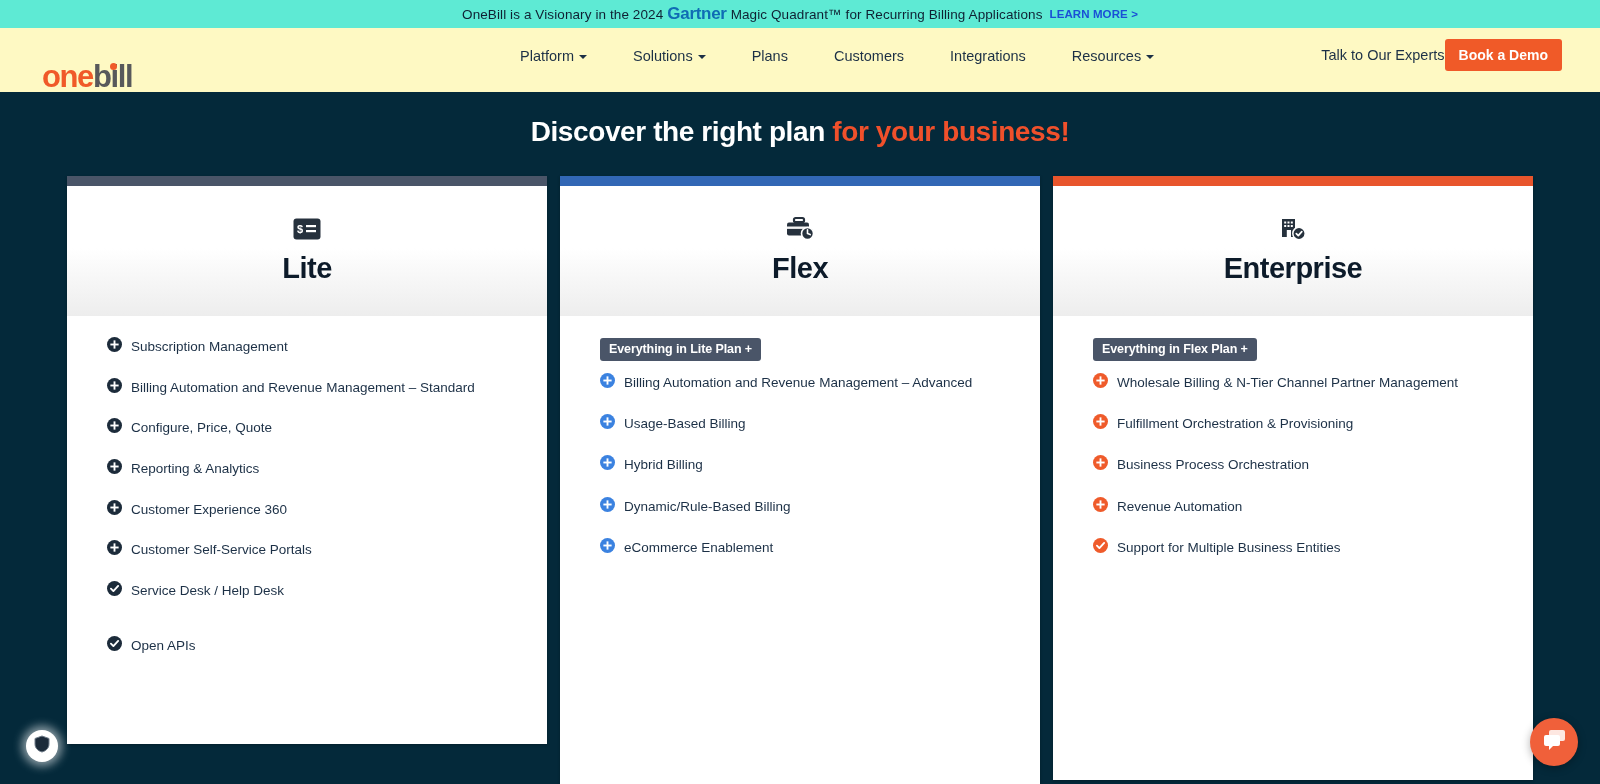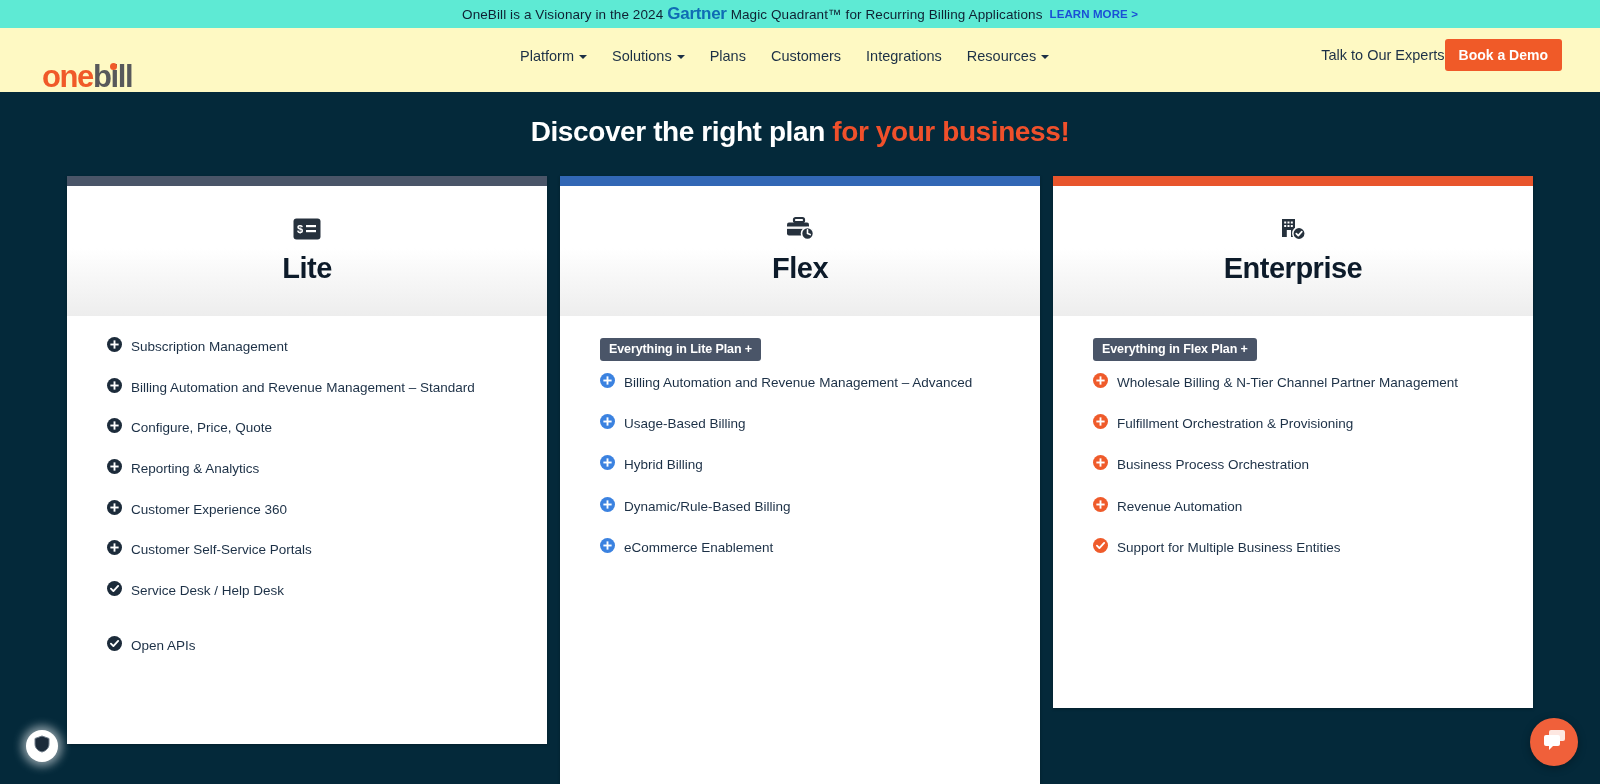--- a/index.html
+++ b/index.html
@@ -35,21 +35,21 @@
     letter-spacing:-1.4px; line-height:1; position:relative;
   }
   .logo .one { color:#f05a28; }
   .logo .bill { color:#58595b; }
   .logo .dot {
     position:absolute; width:7px; height:7px; border-radius:50%;
     background:#f05a28; top:2px; left:68px;
   }
   .nav-center {
     position:absolute; left:520px; top:0; height:56px;
-    display:flex; align-items:center; gap:25px;
+    display:flex; align-items:center; gap:46px;
   }
   .nav-item {
     font-size:14.5px; color:#1c3046; font-weight:400;
     display:flex; align-items:center; gap:5px; cursor:pointer;
     white-space:nowrap;
   }
   .caret {
     width:0; height:0; border-left:4px solid transparent;
     border-right:4px solid transparent; border-top:4.5px solid #1c3046;
     margin-top:2px;
@@ -81,21 +81,21 @@
     position:absolute; top:176px; left:0; width:1600px;
     display:flex; justify-content:center; gap:13px;
   }
   .card {
     width:480px; background:#fff;
     display:flex; flex-direction:column;
     box-shadow:0 1px 3px rgba(0,0,0,.25);
   }
   .card-lite      { height:568px; }
   .card-flex      { height:637px; }
-  .card-enterprise{ height:532px; }
+  .card-enterprise{ height:604px; }
 
   .top-bar { height:10px; width:100%; flex:0 0 auto; }
 
   .card-head {
     height:130px;
     background:linear-gradient(to bottom,#ffffff 0%,#ffffff 48%,#ededed 100%);
     display:flex; flex-direction:column; align-items:center;
     justify-content:flex-start; padding-top:28px; flex:0 0 auto;
   }
   .plan-icon { height:30px; display:flex; align-items:center; justify-content:center; }

